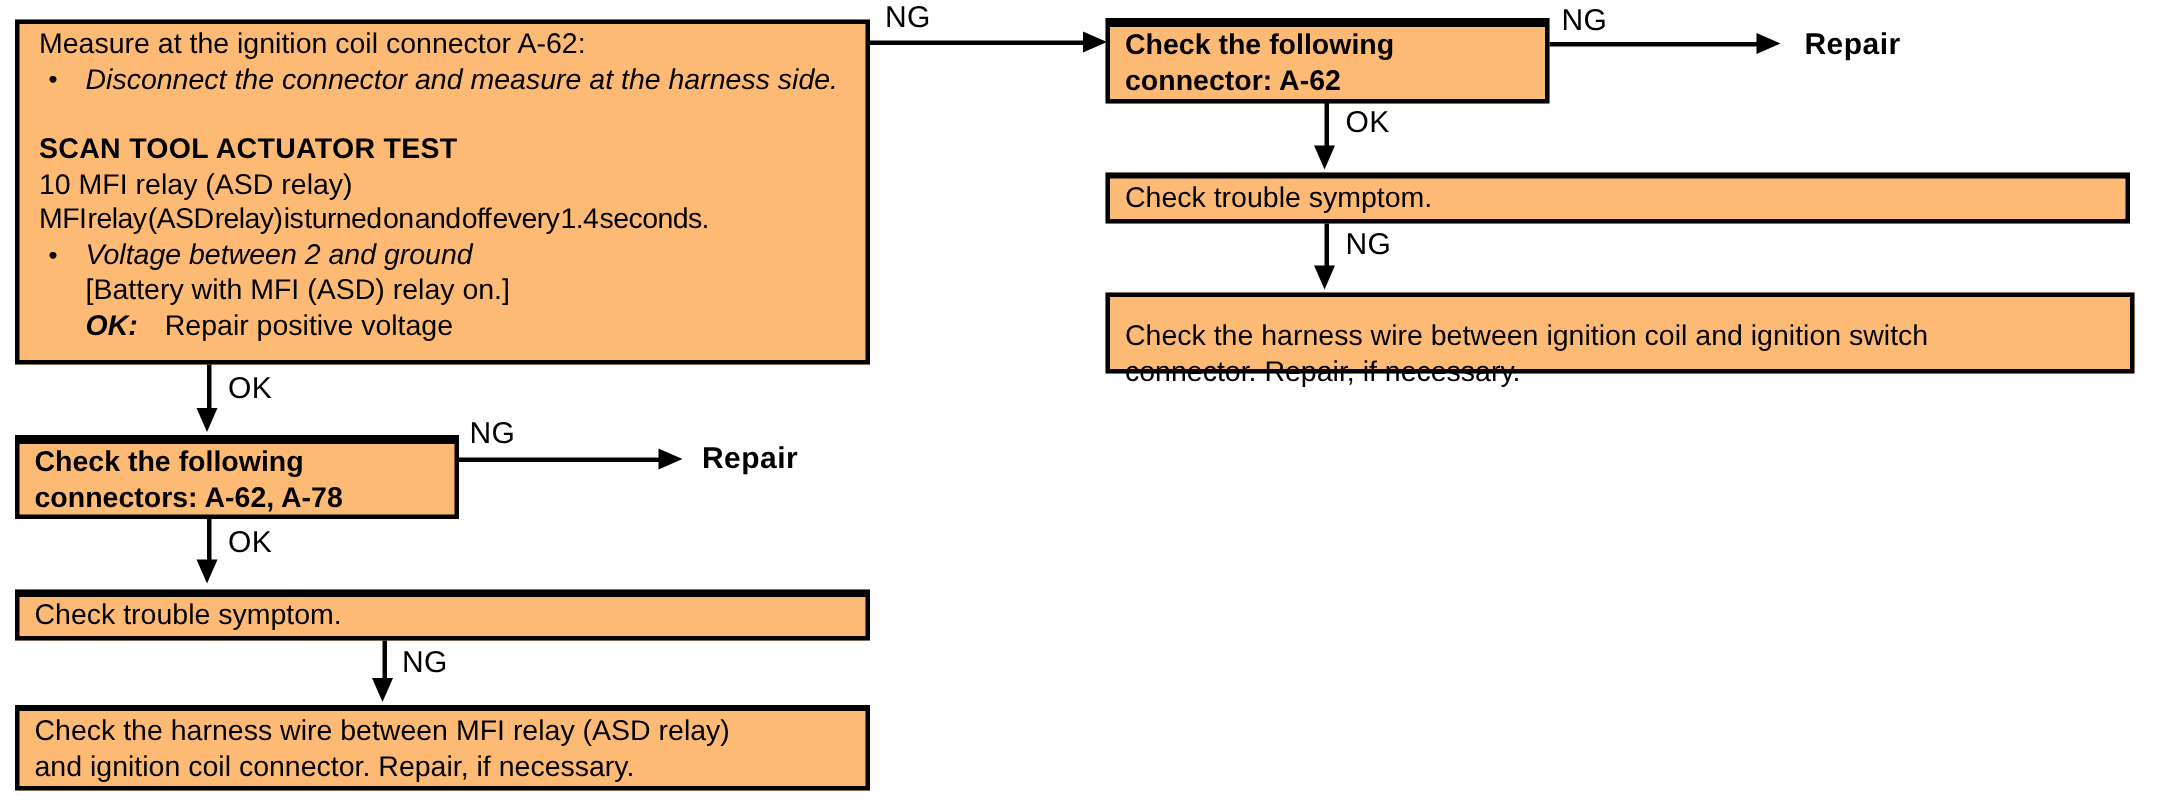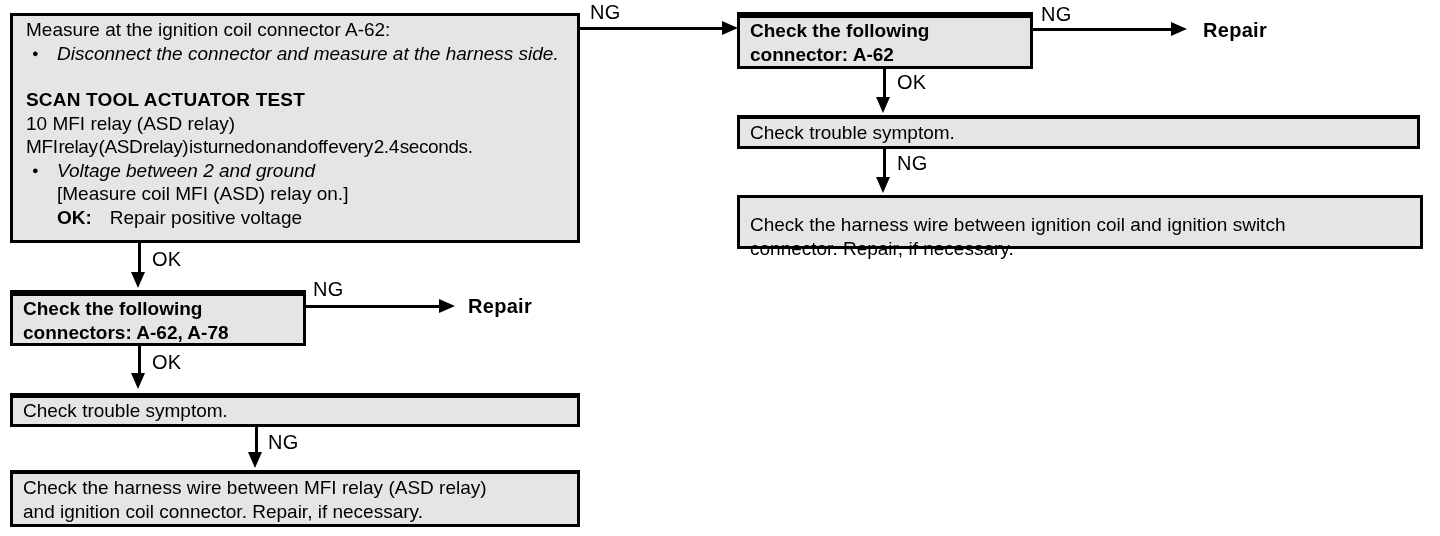--- a/index.html
+++ b/index.html
@@ -2,35 +2,35 @@
 <html><head>
 <meta charset="utf-8">
 <style>
   * { margin:0; padding:0; box-sizing:border-box; }
   html,body { background:#ffffff; }
   .canvas {
     position:relative; width:1440px; height:536px; background:#ffffff;
     font-family:"Liberation Sans", sans-serif; color:#000; overflow:hidden;
   }
   .node {
-    position:absolute; border:3px solid #000; background:#e5e5e5;
+    position:absolute; border:3px solid #000; background:#fdba74;
     font-size:19px; line-height:23.5px;
   }
   .thick-top { border-top-width:6px; }
   .top5 { border-top-width:5px; }
   .top4 { border-top-width:4px; }
   .vcenter { display:flex; align-items:center; }
   .bold { font-weight:bold; }
   .tight { letter-spacing:-0.4px; word-spacing:-4px; }
   .scan-heading { margin-top:23px; letter-spacing:0.2px; }
   .bullet-row { display:flex; }
   .bullet { width:31px; flex:0 0 31px; font-size:11px; line-height:23.5px; padding-left:6px; }
   .btext { flex:1; max-width:515px;font-style:italic; }
   .indent { padding-left:31px; }
-  .ok-key { margin-right:18px; }
+  .ok-key { margin-right:18px;font-style:italic; }
   .hline { position:absolute; height:3px; background:#000; }
   .vline { position:absolute; width:3px; background:#000; }
   .head-right { position:absolute; width:0; height:0;
     border-top:7px solid transparent; border-bottom:7px solid transparent;
     border-left:16px solid #000; }
   .head-down { position:absolute; width:0; height:0;
     border-left:7px solid transparent; border-right:7px solid transparent;
     border-top:16px solid #000; }
   .edge-label { position:absolute; font-size:20px; font-weight:normal; letter-spacing:0.3px; }
   .terminal { position:absolute; font-size:20px; font-weight:bold; letter-spacing:0.3px; }
@@ -41,26 +41,26 @@
 <div class="canvas">
 
   <div class="node" style="left:10px; top:13px; width:570px; height:230px; padding:2px 8px 0 13px;">
     <div>Measure at the ignition coil connector A-62:</div>
     <div class="bullet-row">
       <span class="bullet">●</span>
       <div class="btext">Disconnect the connector and measure at the harness side.</div>
     </div>
     <div class="bold scan-heading">SCAN TOOL ACTUATOR TEST</div>
     <div>10 MFI relay (ASD relay)</div>
-    <div class="tight">MFI relay (ASD relay) is turned on and off every 2.4 seconds.</div>
+    <div class="tight">MFI relay (ASD relay) is turned on and off every 1.4 seconds.</div>
     <div class="bullet-row">
       <span class="bullet">●</span>
       <div class="btext">Voltage between 2 and ground</div>
     </div>
-    <div class="indent">[Measure coil MFI (ASD) relay on.]</div>
+    <div class="indent">[Battery with MFI (ASD) relay on.]</div>
     <div class="indent">
       <span class="bold ok-key">OK:</span><span>Repair positive voltage</span>
     </div>
   </div>
 
   <div class="edge-label" style="left:590px; top:1px;">NG</div>
   <div class="hline" style="left:580px; top:27px; width:144px;"></div>
   <div class="head-right" style="left:722px; top:21px;"></div>
 
   <div class="node thick-top bold" style="left:737px; top:12px; width:296px; height:57px; padding:1px 8px 0 10px;">

